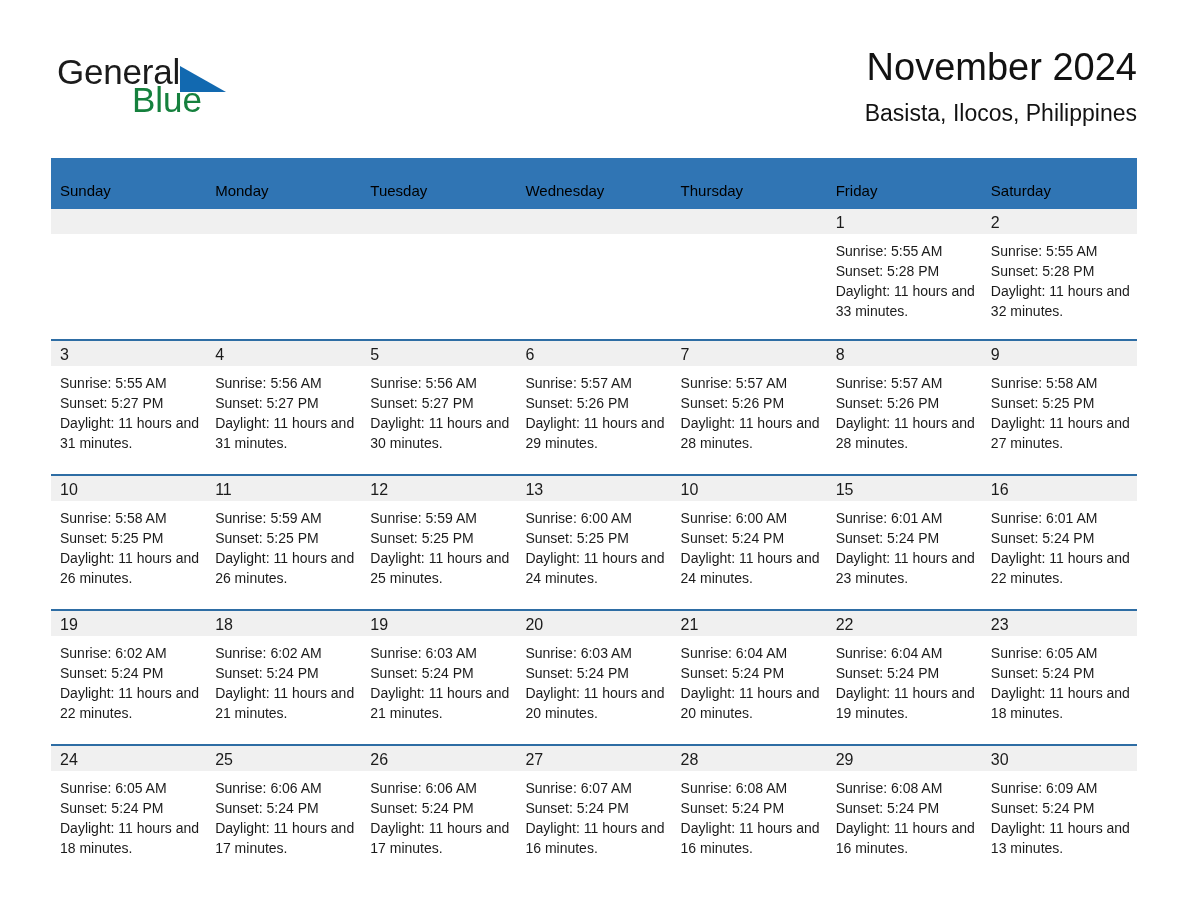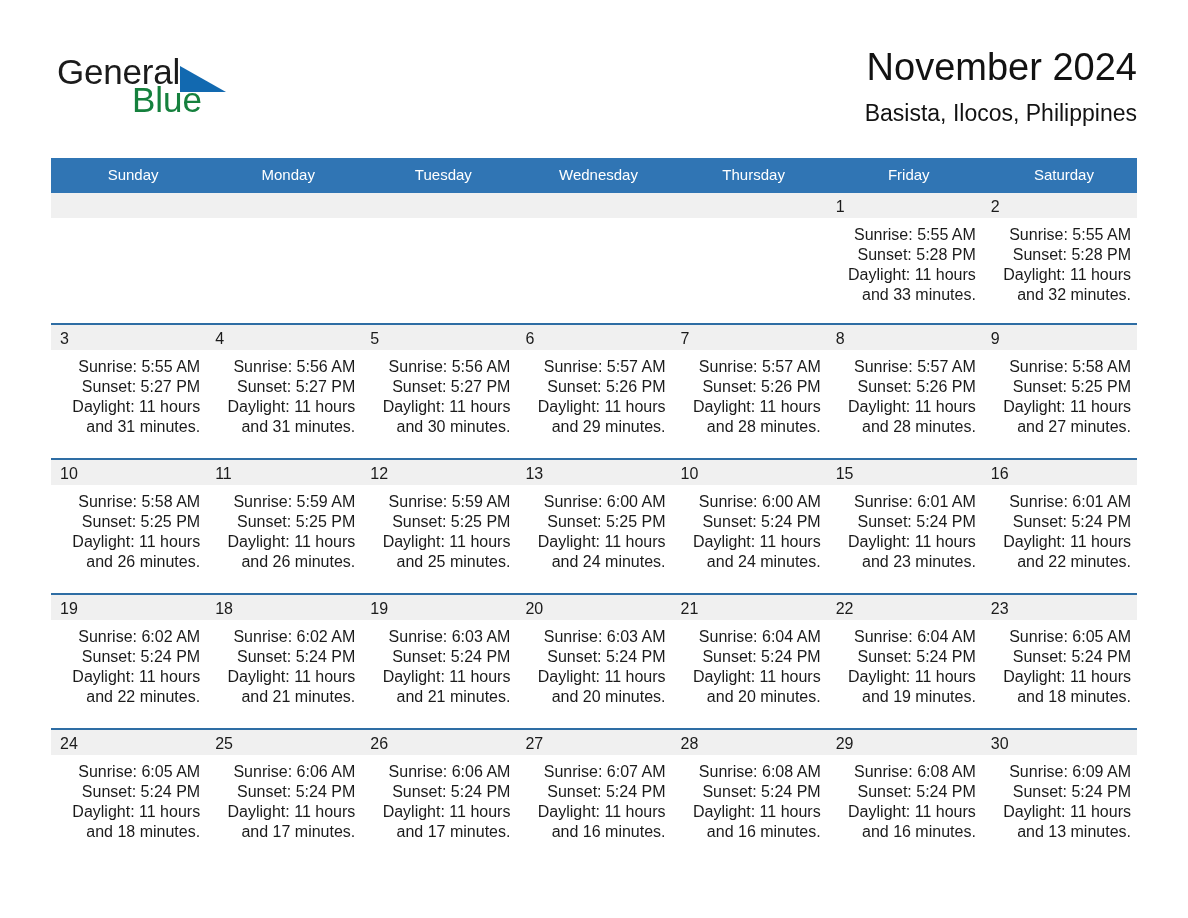--- a/index.html
+++ b/index.html
@@ -98,25 +98,25 @@
   }
 
   .cal-table {
     width: 1086px;
     border-collapse: collapse;
     table-layout: fixed;
   }
 
   .cal-table th {
     background: #3075b4;
-    color: #ffffff;
+    color: #000000;
     font-weight: normal;
     font-size: 15px;
-    text-align: center;
-    padding: 8px 0 9px 9px;
+    text-align: left;
+    padding: 24px 0 9px 9px;
     line-height: 18px;
     border: none;
   }
 
   .week-row td {
     vertical-align: top;
     padding: 0;
     border: none;
     border-top: 2px solid #2e6da4;
     background: #ffffff;
@@ -138,24 +138,23 @@
     height: 25px;
     box-sizing: border-box;
     padding: 3px 0 0 9px;
     font-size: 16px;
     color: #1b1b1b;
     line-height: 21px;
   }
 
   .cell-body {
     padding: 7px 6px 0 9px;
-    font-size: 16px;
+    font-size: 14px;
     line-height: 20px;
     color: #1b1b1b;
-    text-align: right;
   }
   .cell-body div {
     white-space: nowrap;
   }
   .cell-body .daylight-line {
     white-space: normal;
   }
 
   .empty .daynum-strip {
     background: #f0f0f0;

